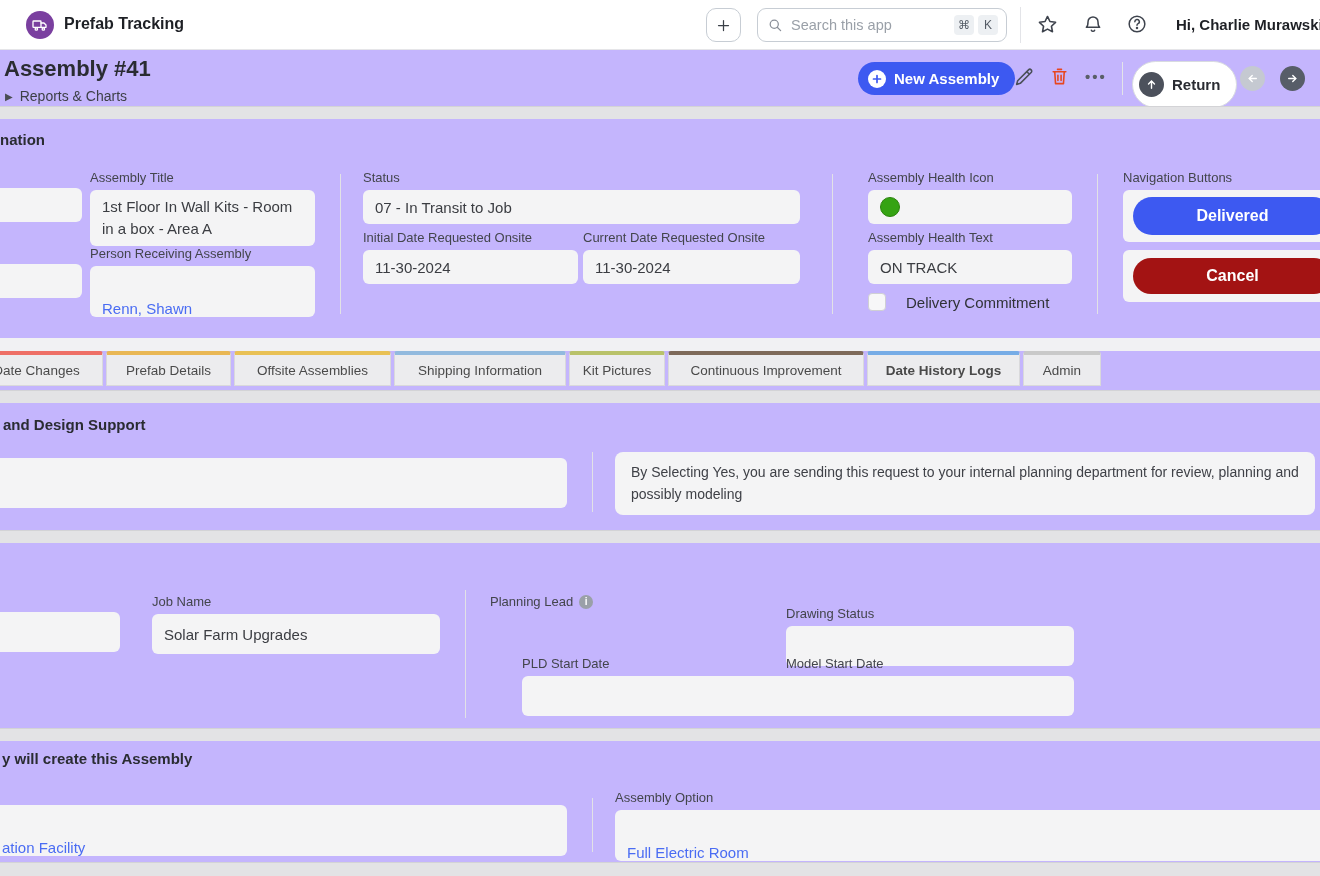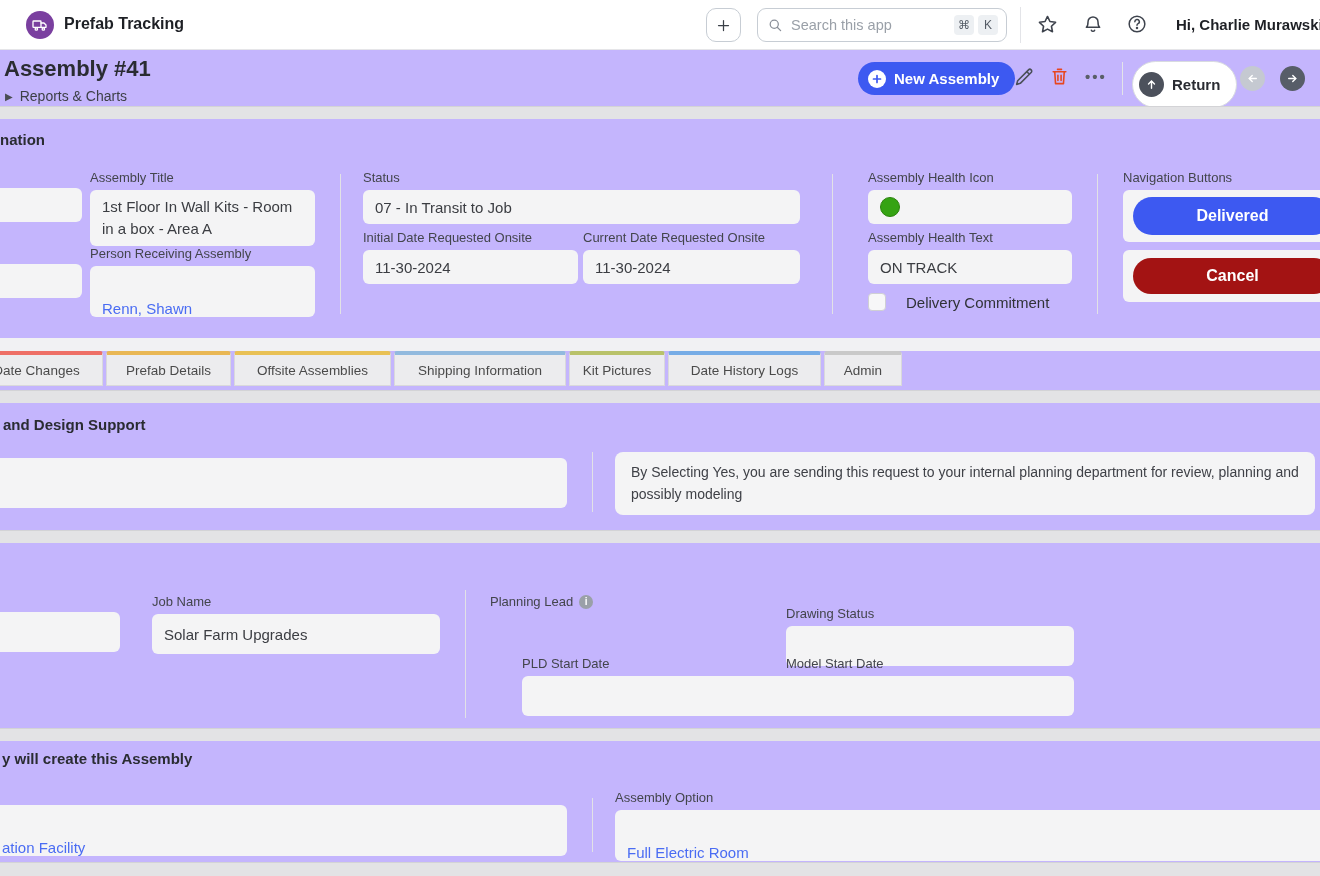--- a/index.html
+++ b/index.html
@@ -251,21 +251,24 @@
       </div>
     <div class="tab" style="width: 157px; border-top-color: rgb(233, 193, 85);">
         <span>Offsite Assemblies</span>
       </div>
     <div class="tab" style="width: 172px; border-top-color: rgb(146, 186, 222);">
         <span>Shipping Information</span>
       </div>
     <div class="tab" style="width: 96px; border-top-color: rgb(185, 194, 106);">
         <span>Kit Pictures</span>
       </div>
-    <div class="tab" style="width: 153px; border-top-color: rgb(118, 172, 230);">
+    <div class="tab" style="width: 196px; border-top-color: rgb(126, 106, 90);">
+        <span>Continuous Improvement</span>
+      </div>
+    <div class="tab" style="width: 153px; border-top-color: rgb(118, 172, 230); font-weight: bold;">
         <span>Date History Logs</span>
       </div>
     <div class="tab" style="width: 78px; border-top-color: rgb(201, 201, 201);">
         <span>Admin</span>
       </div>
   </div>
 
   <div class="hbar" style="top:390px;"></div>
 
   <div class="sec-title" style="left:3px; top:416px;">and Design Support</div>

